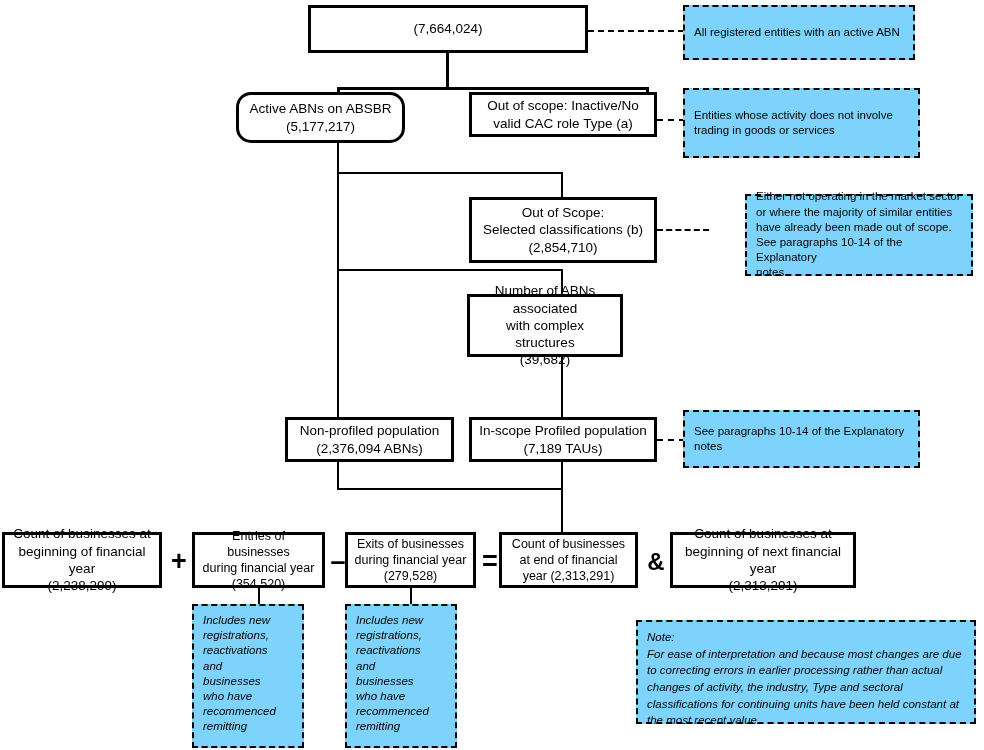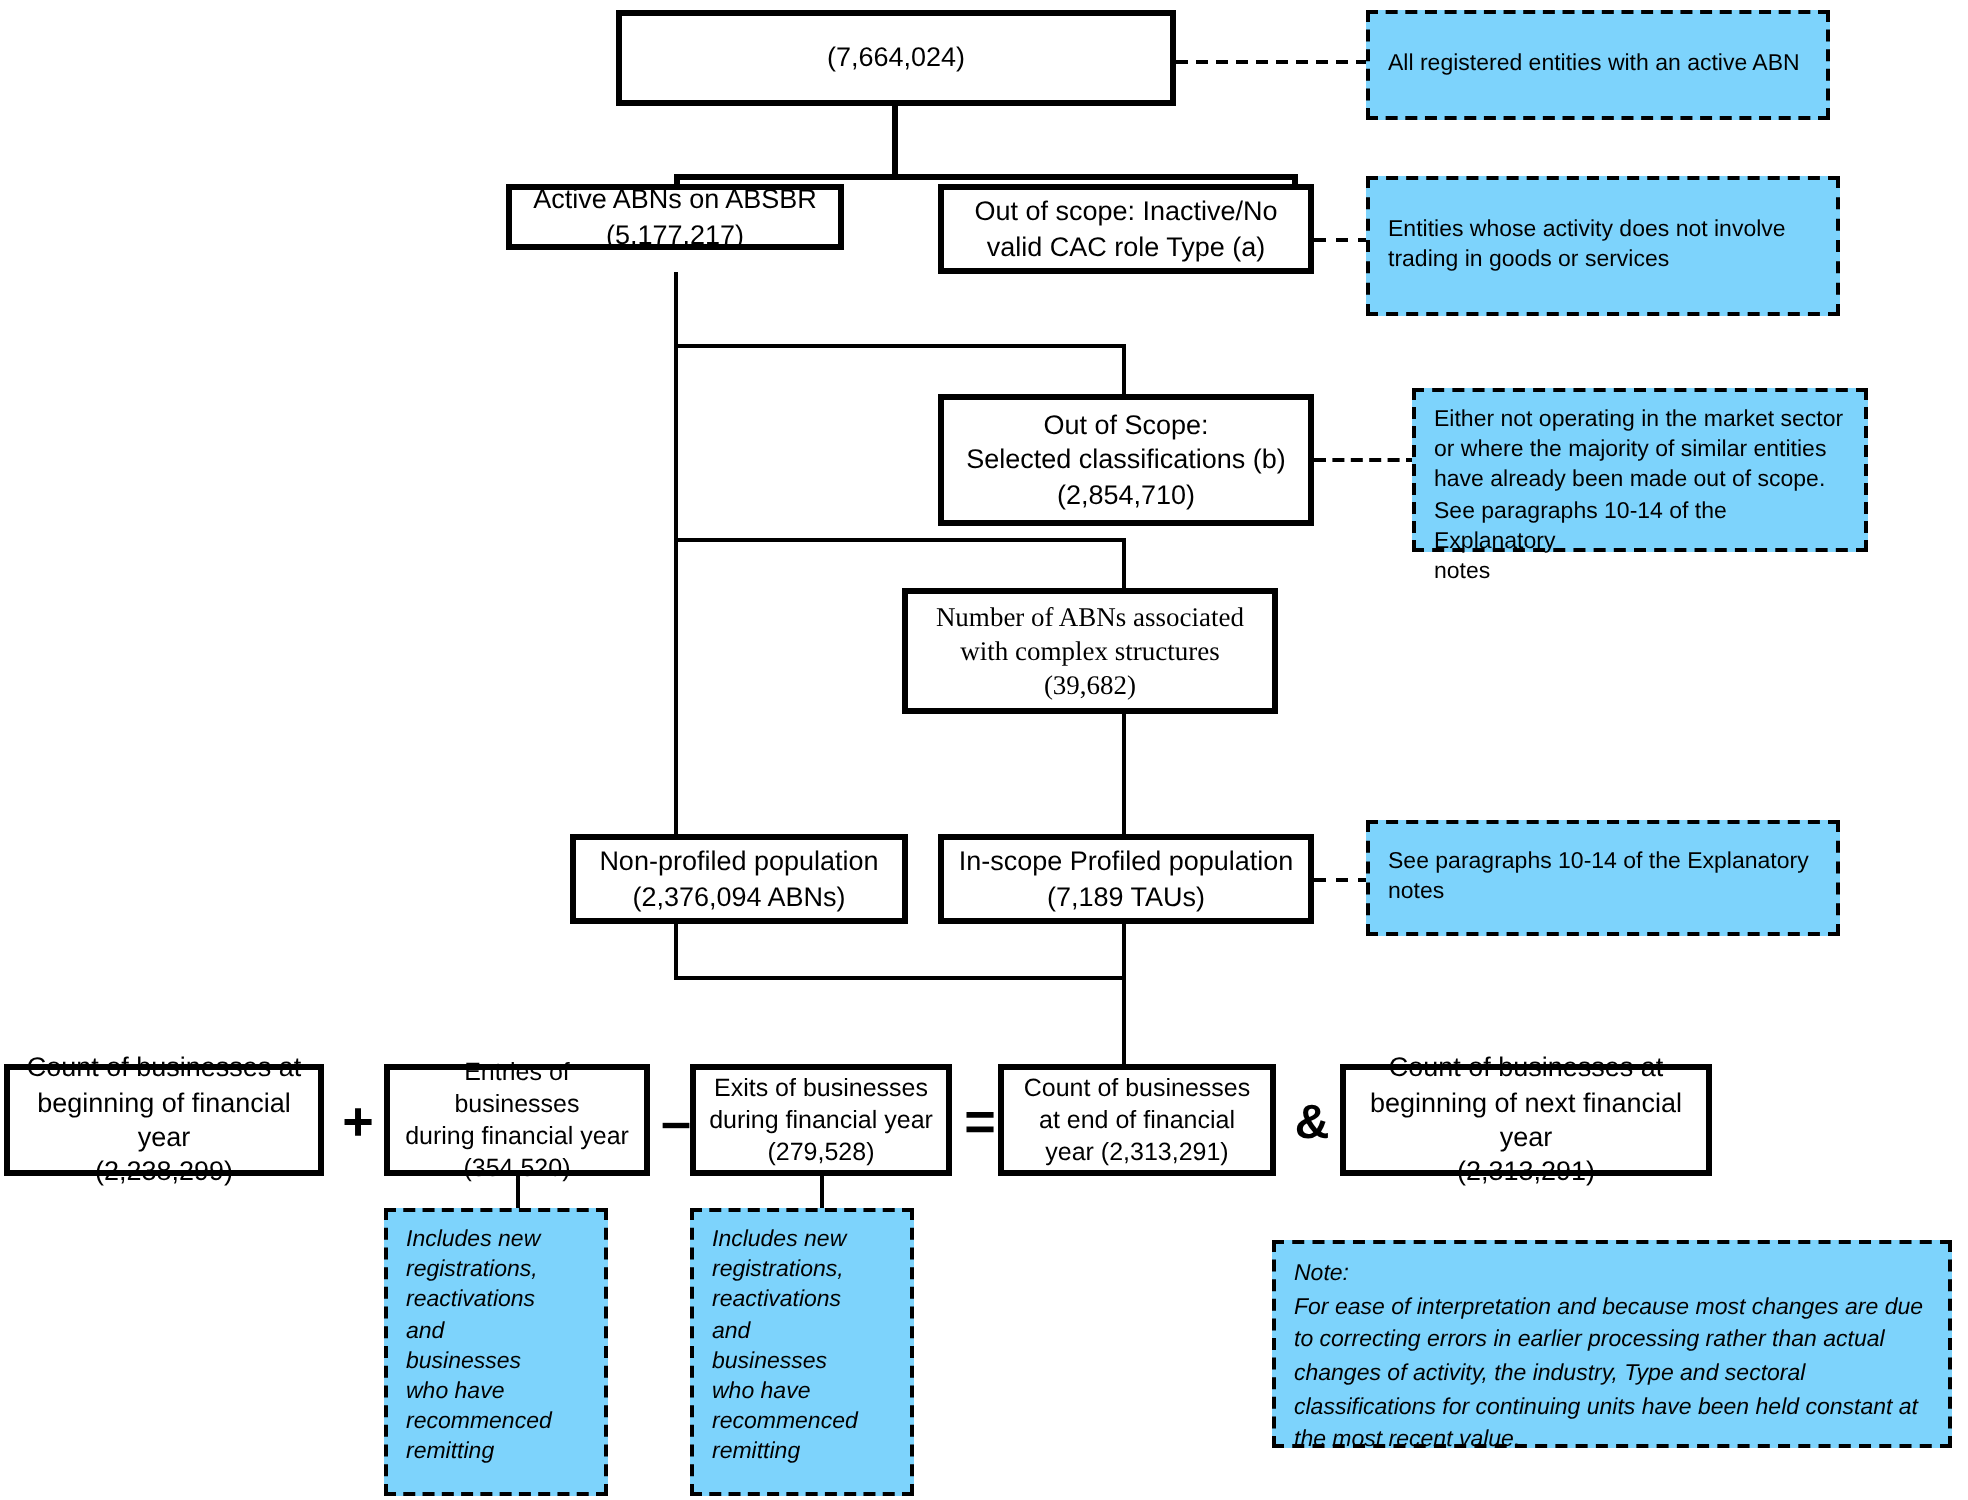--- a/index.html
+++ b/index.html
@@ -114,21 +114,21 @@
   <div class="leader" style="left:657px; top:119px; width:28px;"></div>
   <div class="leader" style="left:657px; top:229px; width:52px;"></div>
   <div class="leader" style="left:657px; top:439px; width:28px;"></div>
 
   <div class="box" style="left:308px; top:5px; width:280px; height:48px;">
     <span>
       <span>(7,664,024)</span>
     </span>
   </div>
 
-  <div class="box" style="left:253px; top:92px; width:169px; height:33px;">
+  <div class="box" style="left:236px; top:92px; width:169px; height:51px;border-radius:15px;">
     <span>
       <span>Active ABNs on ABSBR</span>
       <span>(5,177,217)</span>
     </span>
   </div>
 
   <div class="box" style="left:469px; top:92px; width:188px; height:45px;">
     <span>
       <span>Out of scope: Inactive/No</span>
       <span>valid CAC role Type (a)</span>
@@ -136,21 +136,21 @@
   </div>
 
   <div class="box" style="left:469px; top:197px; width:188px; height:66px;">
     <span>
       <span>Out of Scope:</span>
       <span>Selected classifications (b)</span>
       <span>(2,854,710)</span>
     </span>
   </div>
 
-  <div class="box" style="left:451px; top:294px; width:188px; height:63px;font-family:Liberation Serif, serif;">
+  <div class="box" style="left:467px; top:294px; width:156px; height:63px;">
     <span>
       <span>Number of ABNs associated</span>
       <span>with complex structures</span>
       <span>(39,682)</span>
     </span>
   </div>
 
   <div class="box" style="left:257px; top:417px; width:169px; height:45px;margin-left:28px;">
     <span>
       <span>Non-profiled population</span>
@@ -217,21 +217,21 @@
     <span>All registered entities with an active ABN</span>
   </div>
 
   <div class="note" style="left:683px; top:88px; width:237px; height:70px; display:flex; align-items:center;">
     <span>
       <span>Entities whose activity  does not involve</span>
       <span>trading in goods or services</span>
     </span>
   </div>
 
-  <div class="note" style="left:706px; top:194px; width:228px; height:82px; display:flex; align-items:flex-start;">
+  <div class="note" style="left:745px; top:194px; width:228px; height:82px; display:flex; align-items:center;">
     <span>
       <span>Either not operating in the market sector</span>
       <span>or where the majority of similar entities</span>
       <span>have already been made out of scope.</span>
       <span>See paragraphs 10-14 of the Explanatory</span>
       <span>notes</span>
     </span>
   </div>
 
   <div class="note" style="left:683px; top:410px; width:237px; height:58px; display:flex; align-items:center;">

